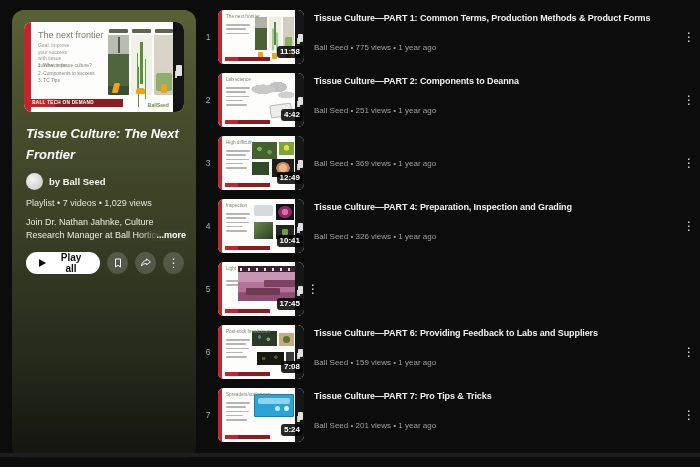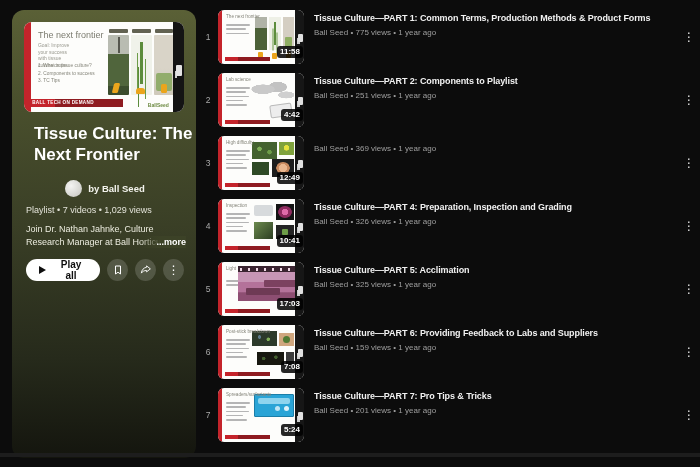--- a/index.html
+++ b/index.html
@@ -41,22 +41,22 @@
   .f2 { left:112px; top:66px; width:9px; height:6px; border-radius:3px 3px 1px 1px; }
   .f3 { left:137px; top:62px; width:6px; height:9px; }
   .pt-ball { position:absolute; left:7px; bottom:5px; width:92px; height:8px; z-index:2;
              background:linear-gradient(90deg,#c4242b 0 26%,#8e1b20 26% 100%); }
   .pt-ball-text { display:block; font-size:8px; transform:scale(0.58); transform-origin:left center; color:#fff; font-weight:700; line-height:8px; padding-left:2px; white-space:nowrap; letter-spacing:.5px; }
   .pt-logo { position:absolute; right:15px; bottom:4px; font-size:8px; transform:scale(0.62); transform-origin:right bottom; color:#6d8a42; font-weight:700; z-index:2; }
   .pt-edge { position:absolute; right:0; top:0; bottom:0; width:11px; background:#141414; z-index:3; }
   .pt-climb { position:absolute; right:2px; top:48%; width:6px; height:11px; background:#e3e3e3; border-radius:1px;
               box-shadow:-3px 4px 0 -2px #cfcfcf; }
 
-  .pl-title { margin:11px 0 0 10px; font-size:17px; line-height:21px; font-weight:700; color:#fff; width:164px; }
-  .byline { display:flex; align-items:center; gap:6px; margin:15px 0 0 2px;justify-content:center; }
+  .pl-title { margin:11px 0 0 2px; font-size:13px; line-height:21px; font-weight:700; color:#fff; width:164px;font-style:italic; }
+  .byline { display:flex; align-items:center; gap:6px; margin:8px 0 0 2px; }
   .avatar { width:17px; height:17px; border-radius:50%; background:radial-gradient(circle at 35% 35%,#f4f4f2,#c4c4be); flex:none; }
   .byline-text { font-size:9.5px; font-weight:700; color:#f4f4ee; }
   .pl-meta { margin:8px 0 1px 2px; font-size:9px; color:#e2e2d8; }
   .pl-desc { position:relative; margin:8px 0 0 2px; width:160px; height:25px; overflow:hidden;
              font-size:9px; line-height:12.5px; color:#ececе4; color:#ececdf; }
   .more-label { position:absolute; right:0; bottom:0; font-weight:700; color:#fff; padding-left:16px;
                 background:linear-gradient(90deg,rgba(62,67,41,0) 0,#3c4227 45%); }
   .actions { display:flex; align-items:center; gap:7px; margin:11px 0 0 2px; }
   .playall { display:flex; align-items:center; gap:9px; height:22px; padding:0 13px; border:none; border-radius:12px;
              background:#fff; color:#0f0f0f; font-family:inherit; font-size:10px; font-weight:700; cursor:pointer; }
@@ -67,21 +67,21 @@
   .kebab-glyph { font-size:12px; color:#fff; line-height:1; }
 
   
   .vlist { position:absolute; left:198px; top:10px; right:2px; }
   .row { display:flex; align-items:flex-start; margin-bottom:9px; height:54px; }
   .idx { width:20px; flex:none; height:54px; display:flex; align-items:center; justify-content:center;
          font-size:8.5px; color:#aaa; }
   .thumb { position:relative; width:86px; height:54px; flex:none; border-radius:6px; overflow:hidden; background:#fdfdfb; }
   .info { flex:1; min-width:0; padding:3px 6px 0 10px; }
   .vtitle { font-size:9px; font-weight:700; color:#f1f1f1; letter-spacing:-0.1px; white-space:nowrap; overflow:hidden; }
-  .vmeta { margin-top:5px; font-size:8px; color:#9f9f9f; white-space:nowrap; overflow:hidden; }
+  .vmeta { margin-top:20px; font-size:8px; color:#9f9f9f; white-space:nowrap; overflow:hidden; }
   .kebab { width:18px; flex:none; align-self:center; text-align:center; color:#e8e8e8; font-size:12px; cursor:pointer; }
 
   
   .t-red { position:absolute; left:0; top:0; bottom:0; width:4px; background:#c4242b; z-index:2; }
   .t-edge { position:absolute; right:0; top:0; bottom:0; width:9px; background:#161616; z-index:3; }
   .t-climb { position:absolute; right:1.5px; top:44%; width:5px; height:8px; background:#e0e0e0; border-radius:1px;
              box-shadow:-2px 3px 0 -1px #cccccc; }
   .t-dur { position:absolute; right:1px; bottom:6px; z-index:4; background:rgba(0,0,0,0.85); color:#fff;
            font-size:8px; font-weight:700; line-height:12px; padding:0 3px; border-radius:3px; }
   .t-ball { position:absolute; left:7px; bottom:3px; height:4px; width:45px; z-index:2;
@@ -272,21 +272,21 @@
         <b class="a3"></b>
         <b class="a4"></b>
       </div>
       <div class="t-ball"></div>
       <div class="t-edge">
         <span class="t-climb"></span>
       </div>
       <span class="t-dur">4:42</span>
     </div>
     <div class="info">
-      <div class="vtitle">Tissue Culture—PART 2: Components to Playlist</div>
+      <div class="vtitle">Tissue Culture—PART 2: Components to Deanna</div>
       <div class="vmeta">Ball Seed • 251 views • 1 year ago</div>
     </div>
     <div class="kebab">⋮</div>
   </div>
 
   <div class="row">
     <div class="idx">3</div>
     <div class="thumb v3">
       <div class="t-red"></div>
       <div class="t-stitle">High difficulty</div>
@@ -358,25 +358,21 @@
       <div class="t-art">
         <b class="a1"></b>
         <b class="a2"></b>
         <b class="a3"></b>
         <b class="a4"></b>
       </div>
       <div class="t-ball"></div>
       <div class="t-edge">
         <span class="t-climb"></span>
       </div>
-      <span class="t-dur">17:03</span>
-    </div>
-    <div class="info">
-      <div class="vtitle">Tissue Culture—PART 5: Acclimation</div>
-      <div class="vmeta">Ball Seed • 325 views • 1 year ago</div>
+      <span class="t-dur">17:45</span>
     </div>
     <div class="kebab">⋮</div>
   </div>
 
   <div class="row">
     <div class="idx">6</div>
     <div class="thumb v6">
       <div class="t-red"></div>
       <div class="t-stitle">Post-stick breakdown</div>
       <div class="t-lines">

